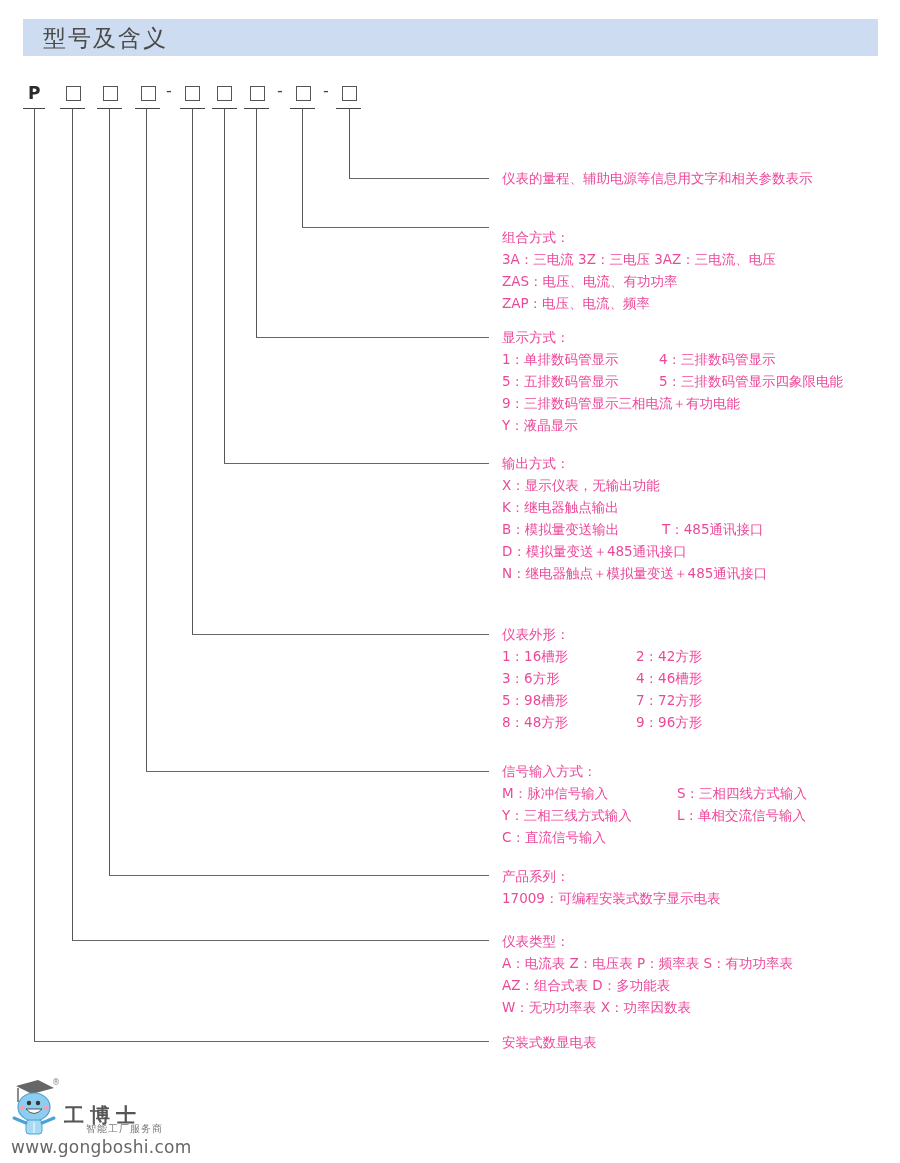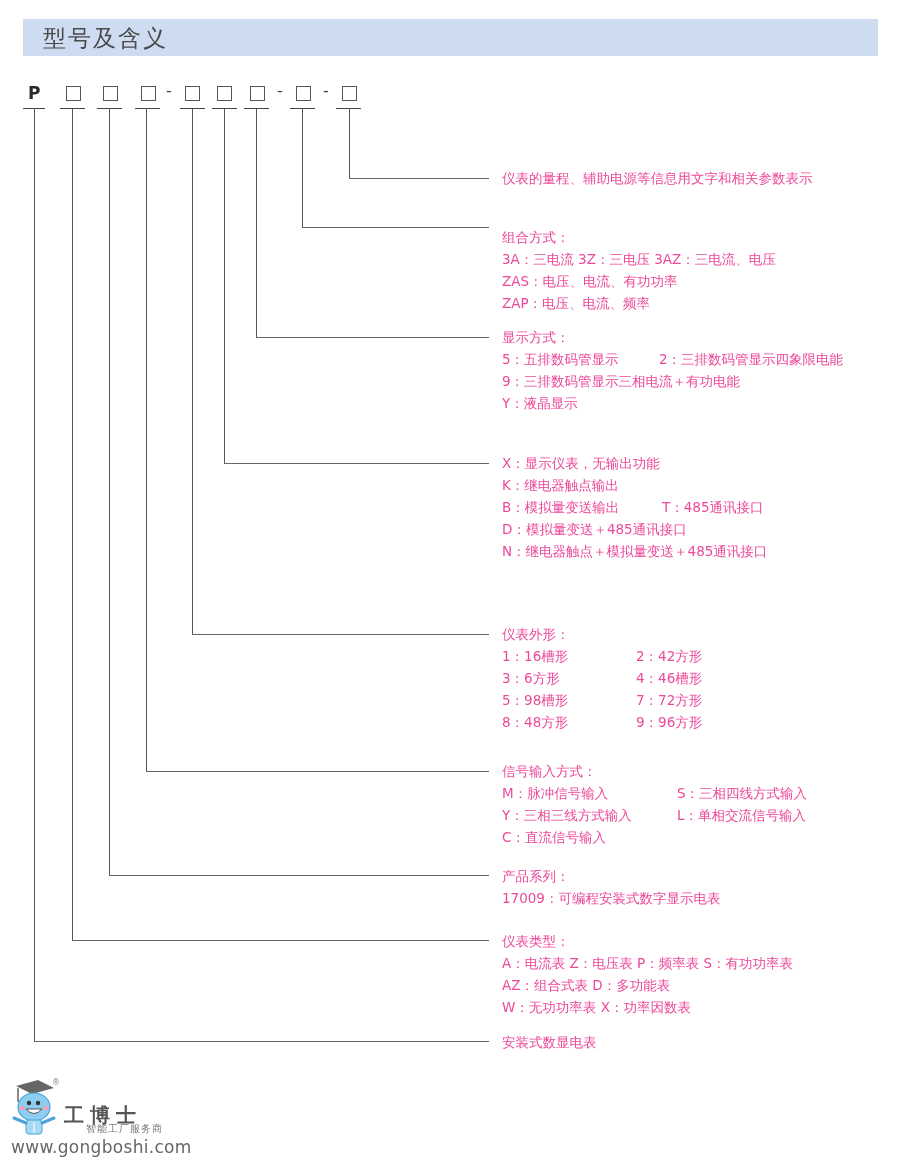--- a/index.html
+++ b/index.html
@@ -84,28 +84,33 @@
 <div class="block" style="top:226px">
   <div class="row">组合方式：</div>
   <div class="row">3A：三电流  3Z：三电压  3AZ：三电流、电压</div>
   <div class="row">ZAS：电压、电流、有功功率</div>
   <div class="row">ZAP：电压、电流、频率</div>
 </div>
 
 <div class="block" style="top:326px">
   <div class="row">显示方式：</div>
   <div class="row">
+    <span>1：单排数码管显示</span>
+    <span class="col2" style="left:157px">4：三排数码管显示</span>
+  </div>
+  <div class="row">
     <span>5：五排数码管显示</span>
-    <span class="col2" style="left:157px">2：三排数码管显示四象限电能</span>
+    <span class="col2" style="left:157px">5：三排数码管显示四象限电能</span>
   </div>
   <div class="row">9：三排数码管显示三相电流＋有功电能</div>
   <div class="row">Y：液晶显示</div>
 </div>
 
 <div class="block" style="top:452px">
+  <div class="row">输出方式：</div>
   <div class="row">X：显示仪表，无输出功能</div>
   <div class="row">K：继电器触点输出</div>
   <div class="row">
     <span>B：模拟量变送输出</span>
     <span class="col2" style="left:160px">T：485通讯接口</span>
   </div>
   <div class="row">D：模拟量变送＋485通讯接口</div>
   <div class="row">N：继电器触点＋模拟量变送＋485通讯接口</div>
 </div>
 

